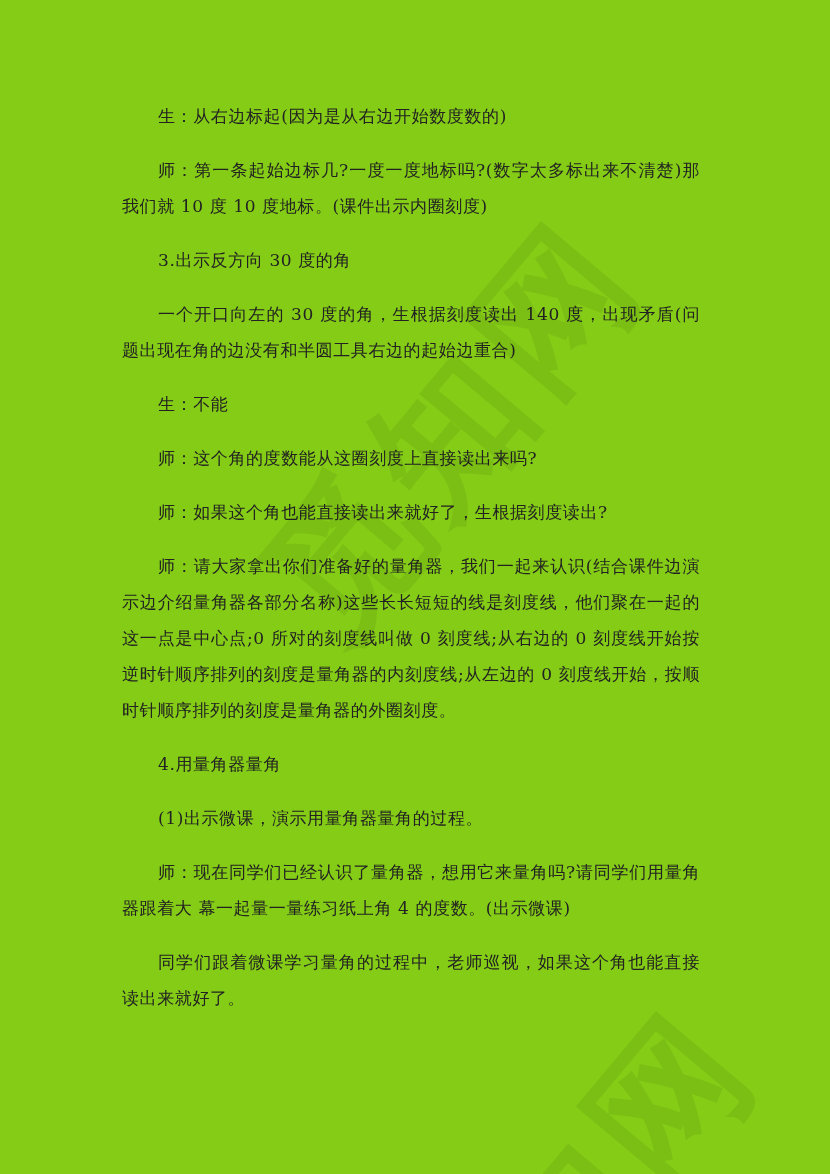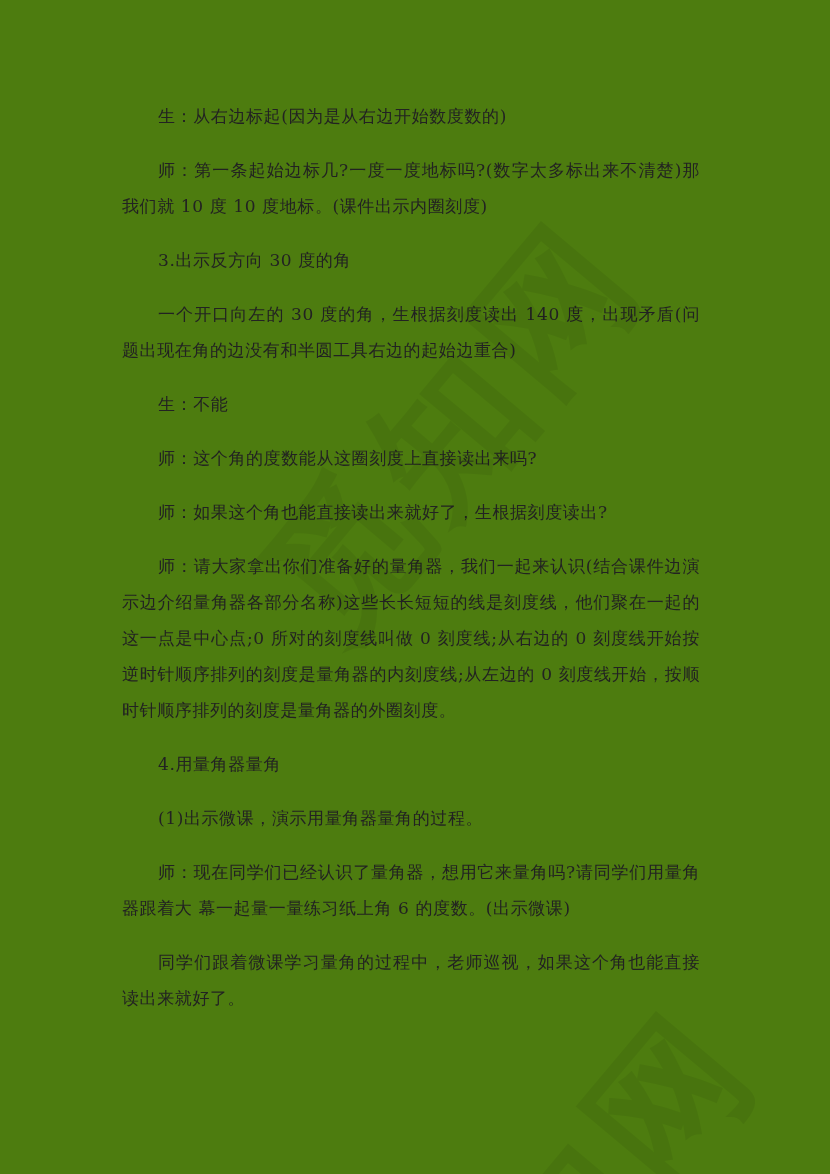--- a/index.html
+++ b/index.html
@@ -1,19 +1,19 @@
 <!DOCTYPE html>
 <html><head>
 <meta charset="utf-8">
 <style>
   html, body { margin: 0; padding: 0; background: #ffffff; }
   body { width: 830px; height: 1174px; position: relative; overflow: hidden; }
   .page {
     position: absolute; left: 0; top: 0; width: 830px; height: 1174px;
-    background: #4d7c0f;
+    background: #84cc16;
   }
   .content {
     position: absolute; left: 122px; top: 98px; width: 578px;
     font-family: "DejaVu Serif", "Liberation Serif", serif;
     font-size: 17px; color: #222222;
     line-height: 36px;
     letter-spacing: 0.6px;
   }
   .para {
     margin: 0 0 18px 0;
@@ -45,19 +45,19 @@
     <p class="para">生：从右边标起(因为是从右边开始数度数的)</p>
     <p class="para">师：第一条起始边标几?一度一度地标吗?(数字太多标出来不清楚)那我们就 10 度 10 度地标。(课件出示内圈刻度)</p>
     <p class="para">3.出示反方向 30 度的角</p>
     <p class="para">一个开口向左的 30 度的角，生根据刻度读出 140 度，出现矛盾(问题出现在角的边没有和半圆工具右边的起始边重合)</p>
     <p class="para">生：不能</p>
     <p class="para">师：这个角的度数能从这圈刻度上直接读出来吗?</p>
     <p class="para">师：如果这个角也能直接读出来就好了，生根据刻度读出?</p>
     <p class="para">师：请大家拿出你们准备好的量角器，我们一起来认识(结合课件边演示边介绍量角器各部分名称)这些长长短短的线是刻度线，他们聚在一起的这一点是中心点;0 所对的刻度线叫做 0 刻度线;从右边的 0 刻度线开始按逆时针顺序排列的刻度是量角器的内刻度线;从左边的 0 刻度线开始，按顺时针顺序排列的刻度是量角器的外圈刻度。</p>
     <p class="para">4.用量角器量角</p>
     <p class="para">(1)出示微课，演示用量角器量角的过程。</p>
-    <p class="para">师：现在同学们已经认识了量角器，想用它来量角吗?请同学们用量角器跟着大 幕一起量一量练习纸上角 6 的度数。(出示微课)</p>
+    <p class="para">师：现在同学们已经认识了量角器，想用它来量角吗?请同学们用量角器跟着大 幕一起量一量练习纸上角 4 的度数。(出示微课)</p>
     <p class="para">同学们跟着微课学习量角的过程中，老师巡视，如果这个角也能直接读出来就好了。</p>
   </div>
 
   <div class="watermark wm1">觅知网</div>
   <div class="watermark wm2">觅知网</div>
 </div>
 
 </body></html>

